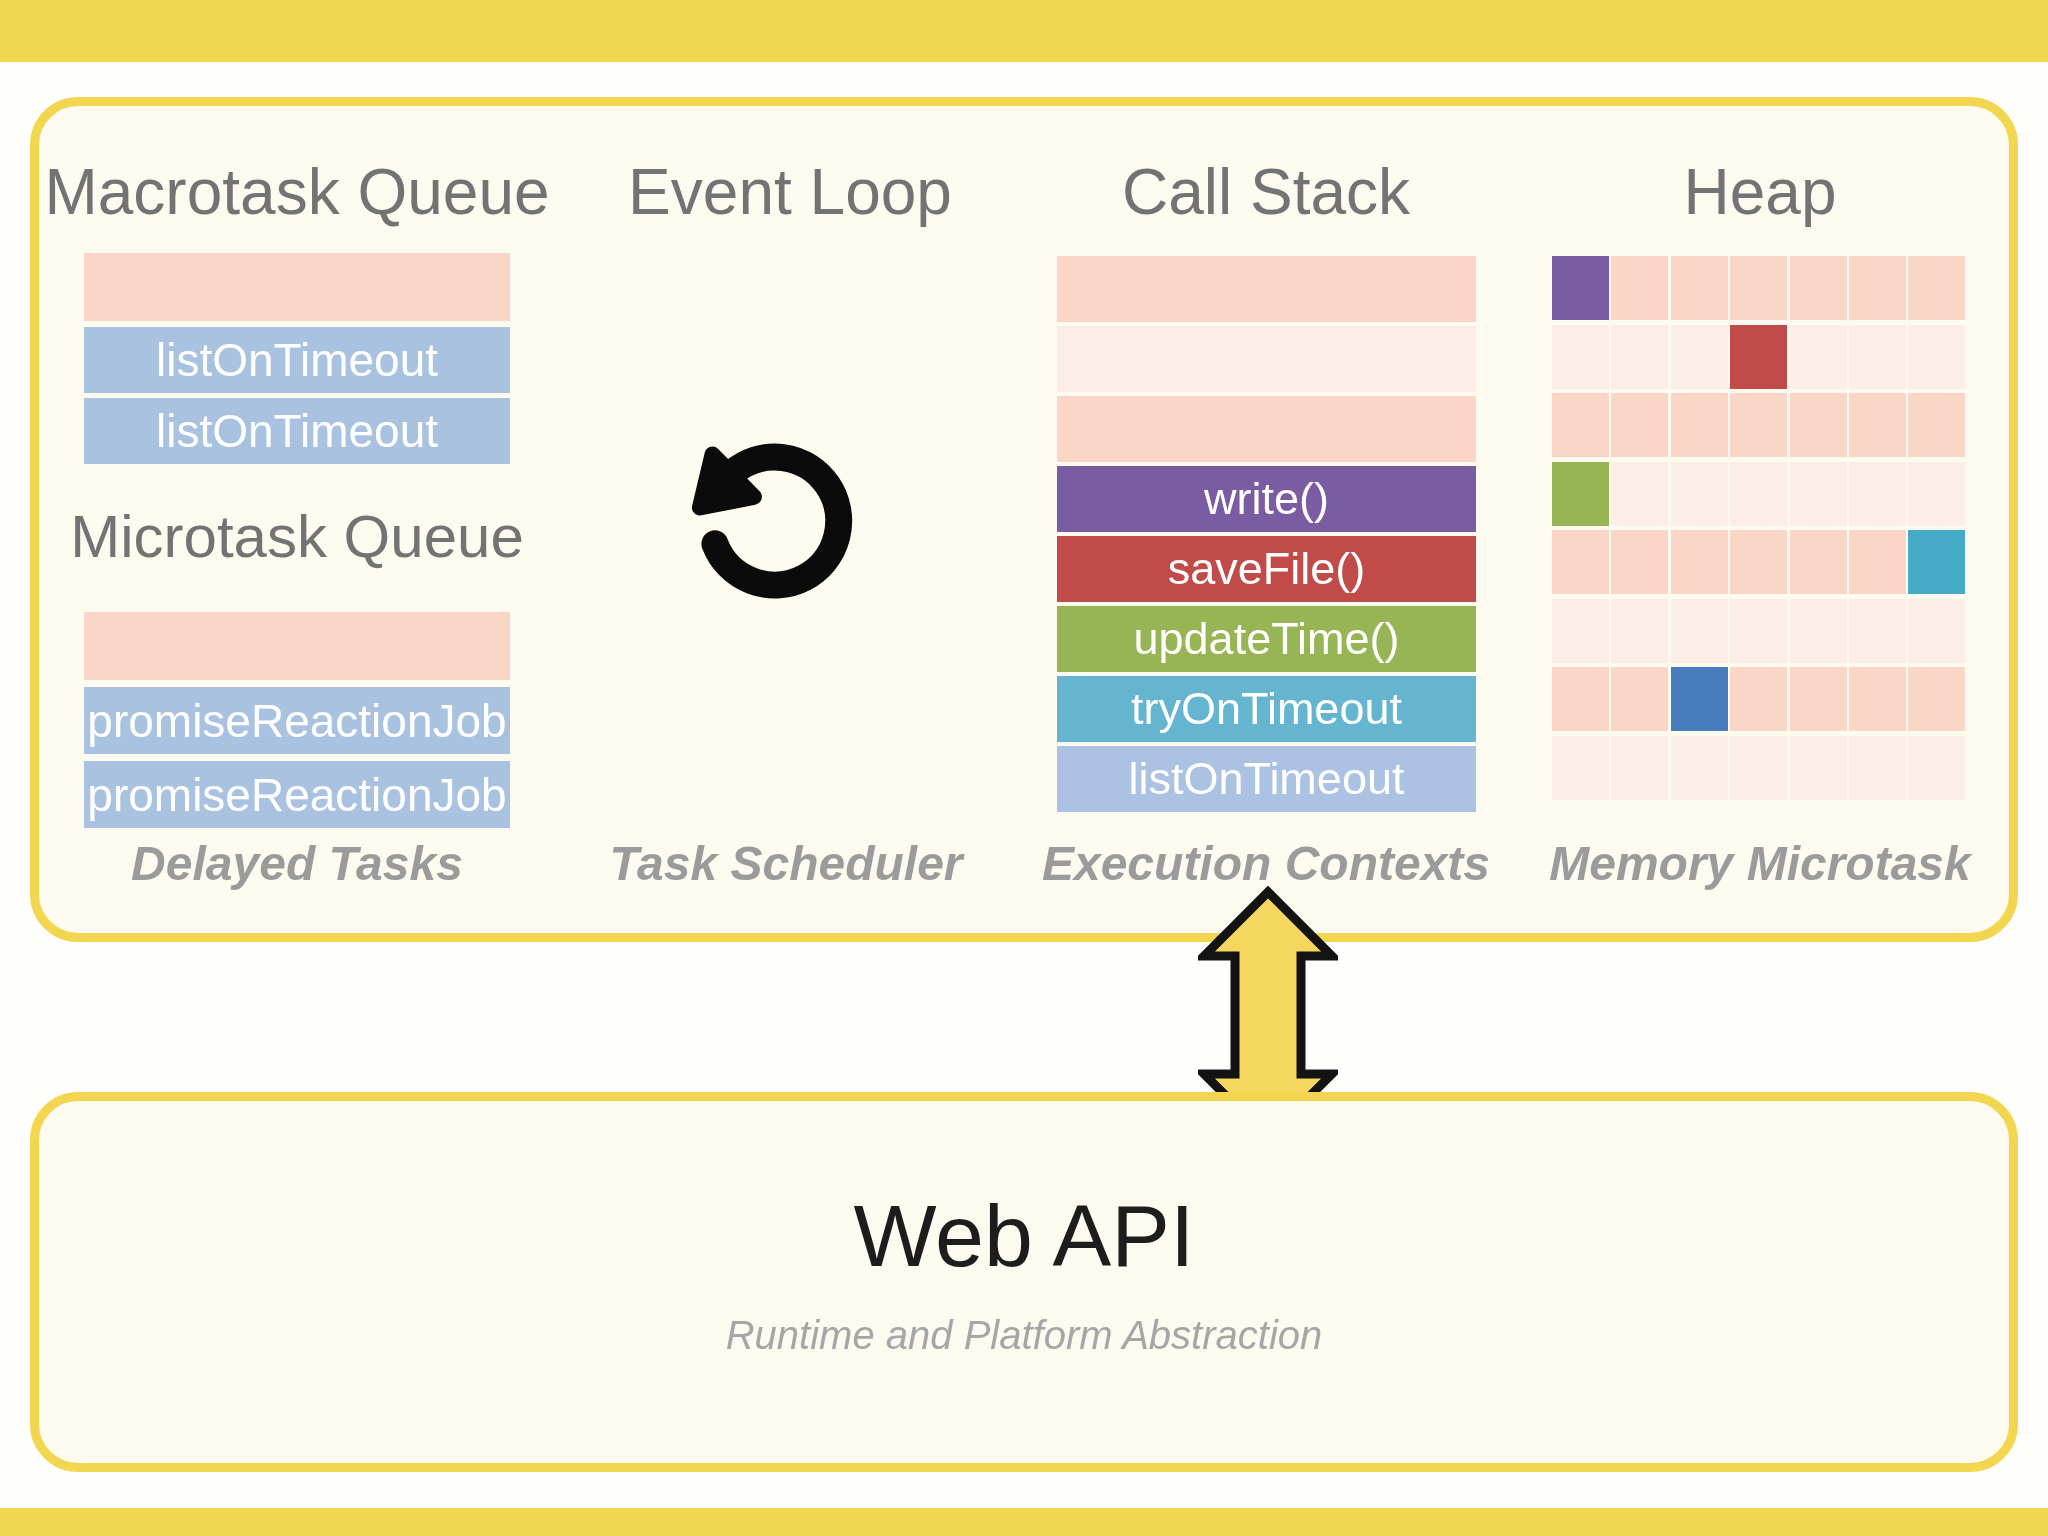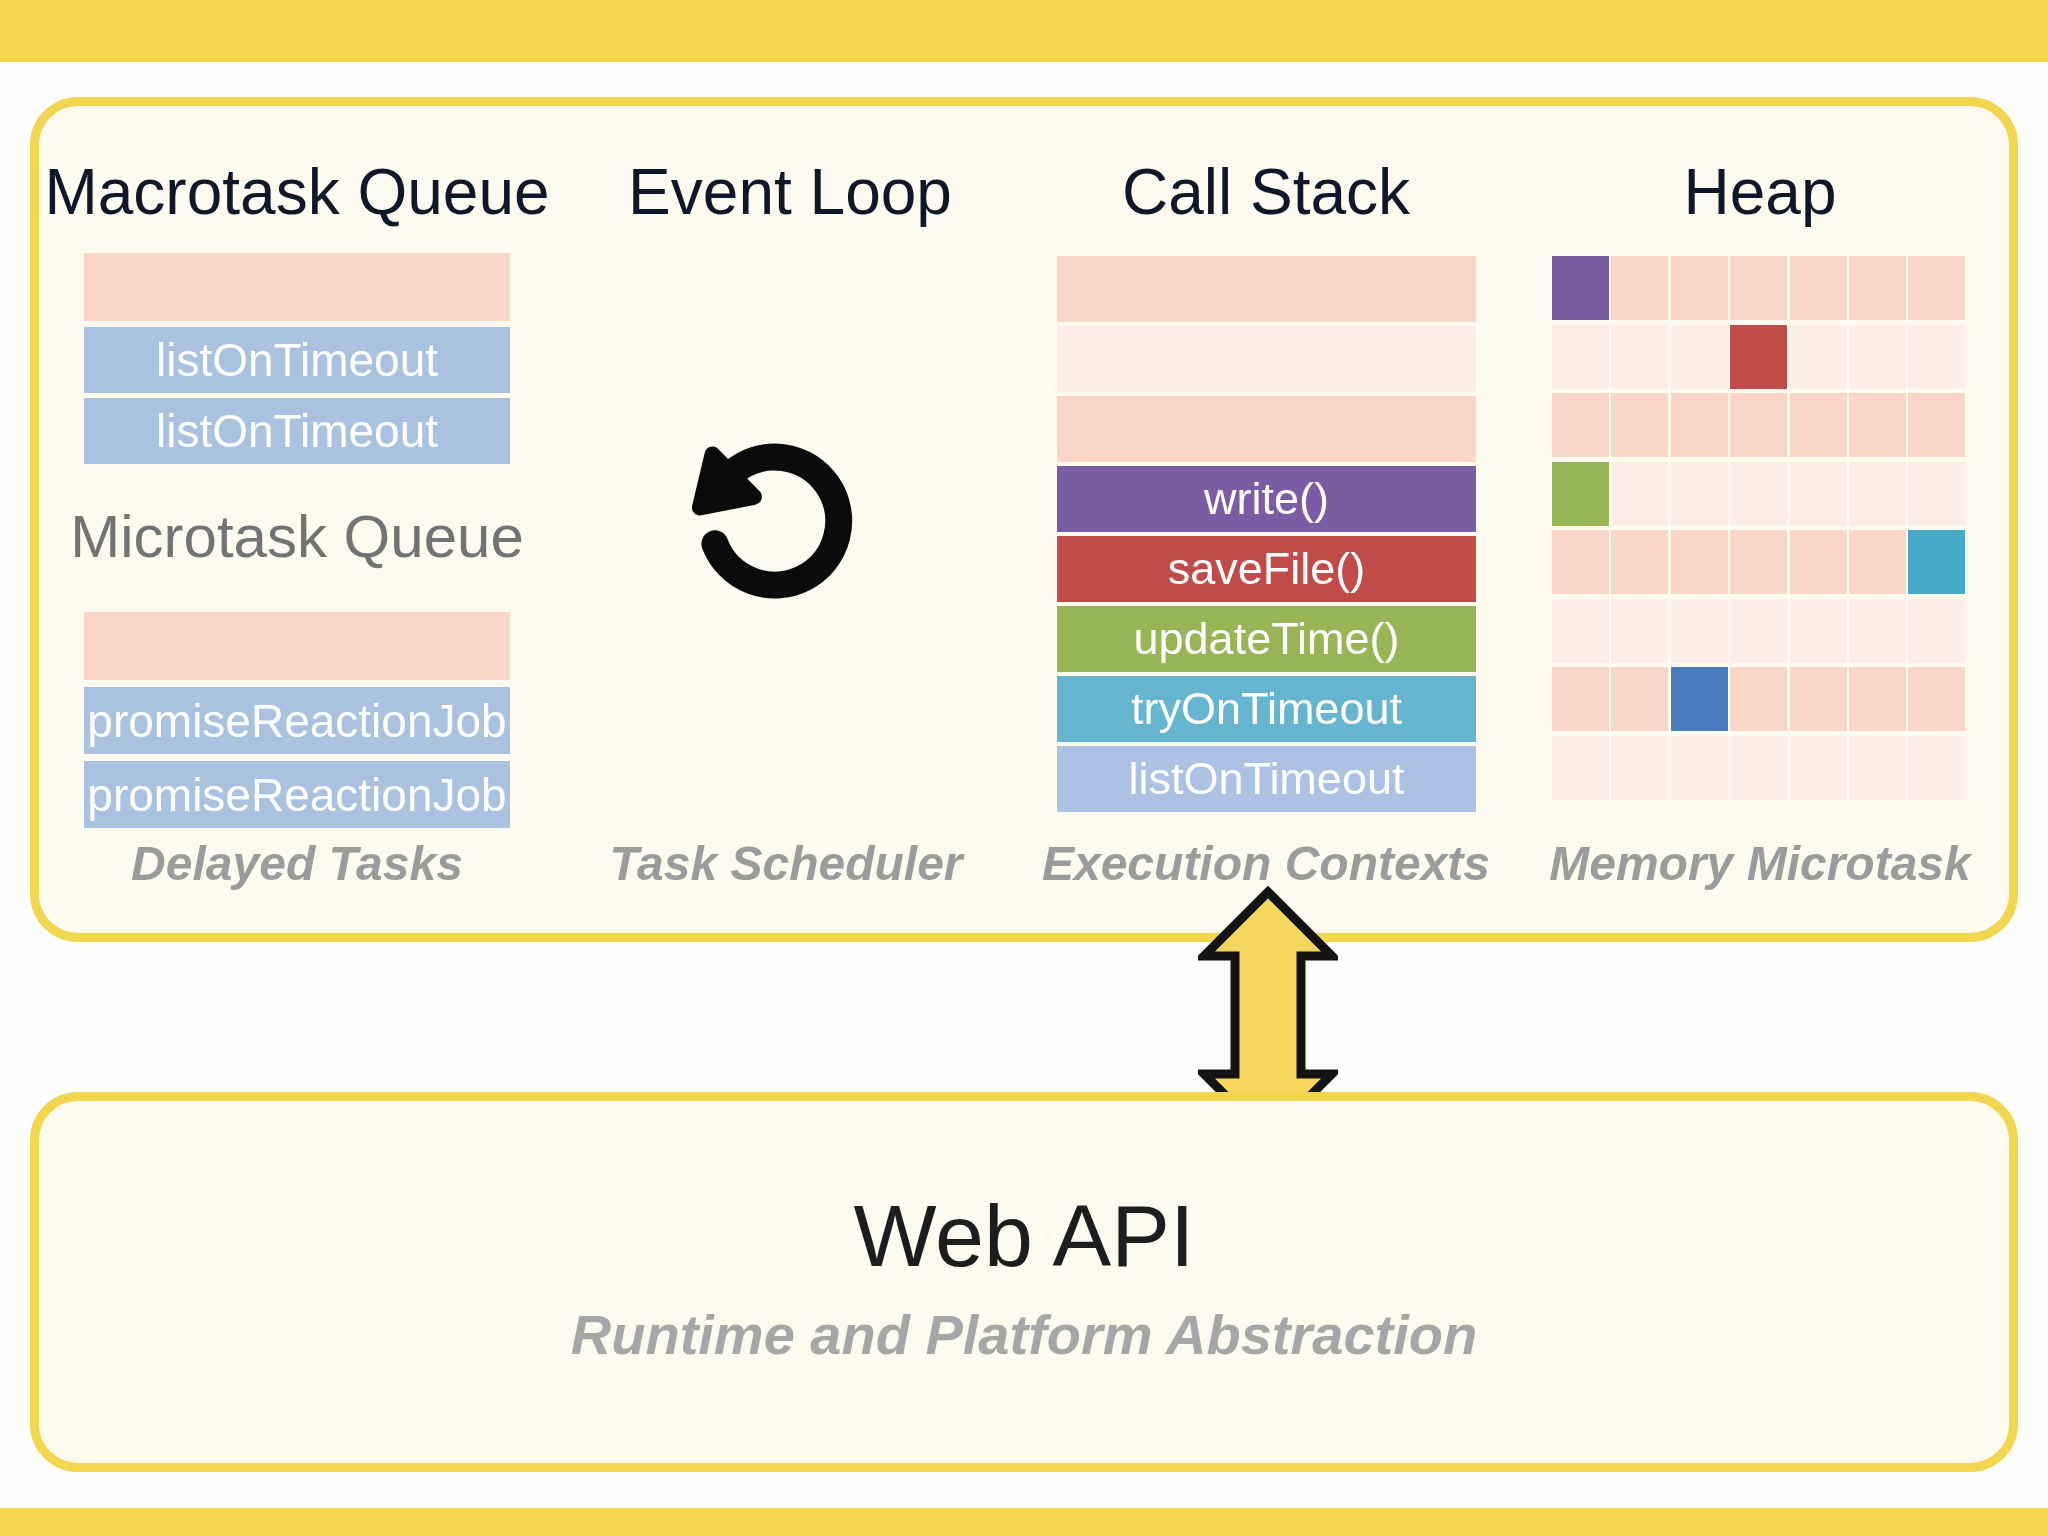--- a/index.html
+++ b/index.html
@@ -11,21 +11,21 @@
   .bar.top{top:0;height:62px;}
   .bar.bottom{top:1508px;height:28px;}
   .panel{
     position:absolute;left:30px;width:1988px;background:#FDFBF0;
     border:9px solid #F2D64F;border-radius:48px;box-sizing:border-box;
   }
   .panel.runtime{top:97px;height:845px;}
   .panel.webapi{top:1092px;height:380px;}
   .col-title{
     position:absolute;top:156px;transform:translateX(-50%);
-    font-size:64px;line-height:72px;color:#0f172a;white-space:nowrap;
+    font-size:64px;line-height:72px;color:#737373;white-space:nowrap;
     letter-spacing:0px;
   }
   .caption{
     position:absolute;top:836px;transform:translateX(-50%);
     font-size:48px;line-height:56px;color:#9B9B9B;font-weight:bold;
     font-style:italic;white-space:nowrap;
   }
   .sub-title{
     position:absolute;top:502px;transform:translateX(-50%);
     font-size:60px;line-height:70px;color:#737373;white-space:nowrap;
@@ -50,21 +50,21 @@
     column-gap:2.4px;row-gap:4.5px;
   }
   .heap-cell{width:57px;height:64px;}
   .icon-wrap{position:absolute;}
   .webapi-title{
     position:absolute;top:1188px;left:1024px;transform:translateX(-50%);
     font-size:88px;line-height:96px;color:#1d1d1d;white-space:nowrap;
   }
   .webapi-sub{
     position:absolute;top:1302px;left:1024px;transform:translateX(-50%);
-    font-size:56px;line-height:66px;color:#A6A6A6;font-weight:bold;
+    font-size:40px;line-height:66px;color:#A6A6A6;font-weight:normal;
     font-style:italic;white-space:nowrap;
   }
 </style>
 </head>
 <body>
 
 <div class="canvas">
 
   <div class="bar top"></div>
 

